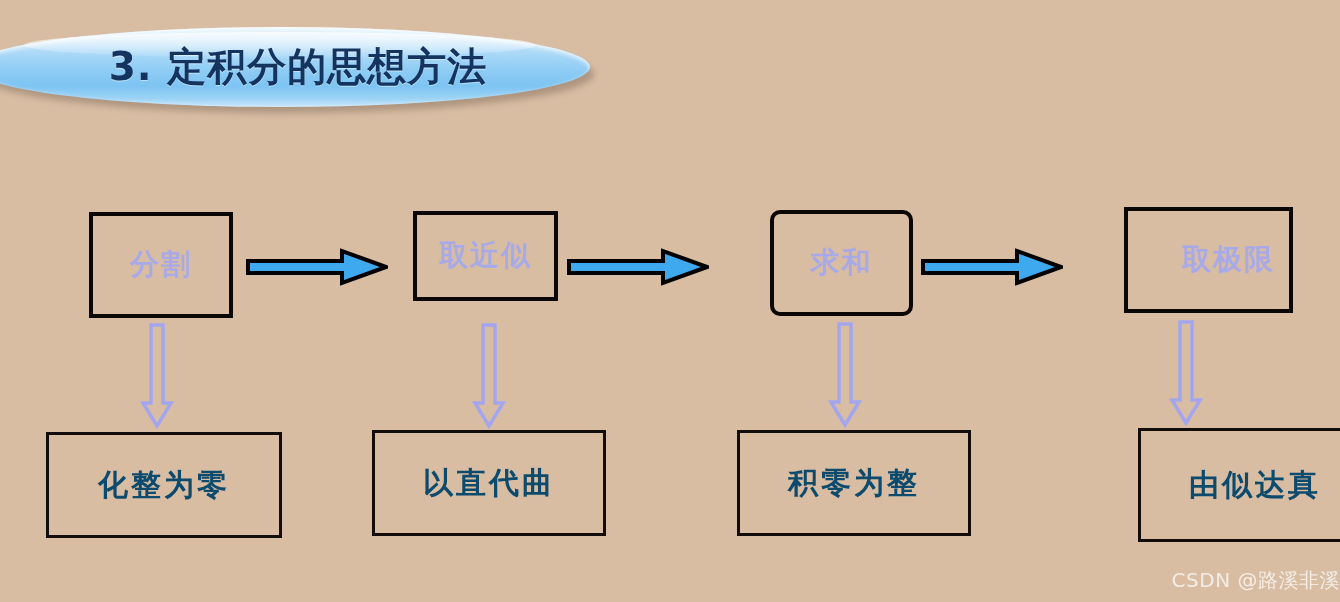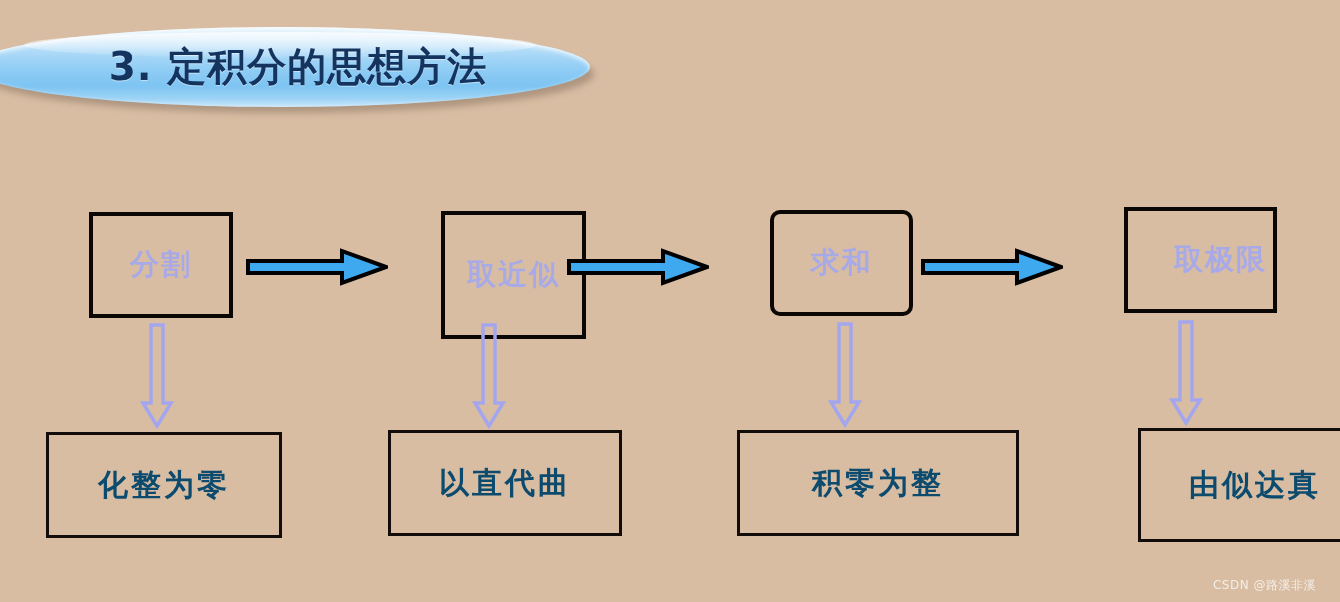--- a/index.html
+++ b/index.html
@@ -126,25 +126,25 @@
   .h-arrow {
     position: absolute;
   }
   .v-arrow {
     position: absolute;
   }
 
   
   #watermark {
     position: absolute;
-    right: 24px;
+    right: 0;
     bottom: 8px;
     color: rgba(255,255,255,0.72);
     font-family: "DejaVu Sans", sans-serif;
-    font-size: 12px;
+    font-size: 20px;
     letter-spacing: 0.5px;
     white-space: nowrap;
     text-align: center;
   }
 </style>
 </head>
 <body>
 
 <div id="slide">
 
@@ -152,29 +152,29 @@
     <div id="title-ellipse-shadow"></div>
     <div id="title-ellipse"></div>
     <div id="title-gloss"></div>
     <div id="title-text">3. 定积分的思想方法</div>
   </div>
 
   <div class="top-box" style="left:89px; top:212px; width:144px; height:106px;">
     <span class="box-label">分割</span>
   </div>
 
-  <div class="top-box" style="left:413px; top:211px; width:145px; height:128px;margin-left:28px;">
+  <div class="top-box" style="left:413px; top:211px; width:145px; height:90px;">
     <span class="box-label">取近似</span>
   </div>
 
   <div class="top-box" style="left:770px; top:210px; width:143px; height:106px;border-radius:10px;">
     <span class="box-label">求和</span>
   </div>
 
-  <div class="top-box" style="left:1124px; top:207px; width:153px; height:106px;padding-left:40px;">
+  <div class="top-box" style="left:1124px; top:207px; width:169px; height:106px;padding-left:40px;">
     <span class="box-label">取极限</span>
   </div>
 
   <svg class="h-arrow" style="left:246px; top:248px;" width="142" height="38" viewBox="0 0 142 38">
     <polygon points="2,13 96,13 96,3 140,19 96,35 96,25 2,25" fill="#3fa9f0" stroke="#000000" stroke-width="4" stroke-linejoin="miter"></polygon>
   </svg>
 
   <svg class="h-arrow" style="left:567px; top:248px;" width="142" height="38" viewBox="0 0 142 38">
     <polygon points="2,13 96,13 96,3 140,19 96,35 96,25 2,25" fill="#3fa9f0" stroke="#000000" stroke-width="4" stroke-linejoin="miter"></polygon>
   </svg>
@@ -196,25 +196,25 @@
   </svg>
 
   <svg class="v-arrow" style="left:1169px; top:320px;" width="34" height="106" viewBox="0 0 34 106">
     <polygon points="11,2 23,2 23,80 31,80 17,103 3,80 11,80" fill="none" stroke="#a3a6ef" stroke-width="3.5" stroke-linejoin="miter"></polygon>
   </svg>
 
   <div class="bottom-box" style="left:46px; top:432px; width:236px; height:106px;">
     <span class="box-label">化整为零</span>
   </div>
 
-  <div class="bottom-box" style="left:388px; top:430px; width:234px; height:106px;">
+  <div class="bottom-box" style="left:372px; top:430px; width:234px; height:106px;">
     <span class="box-label">以直代曲</span>
   </div>
 
-  <div class="bottom-box" style="left:737px; top:430px; width:282px; height:106px;">
+  <div class="bottom-box" style="left:737px; top:430px; width:234px; height:106px;">
     <span class="box-label">积零为整</span>
   </div>
 
   <div class="bottom-box" style="left:1138px; top:428px; width:234px; height:114px;">
     <span class="box-label">由似达真</span>
   </div>
 
   <div id="watermark">CSDN @路溪非溪</div>
 
 </div>

